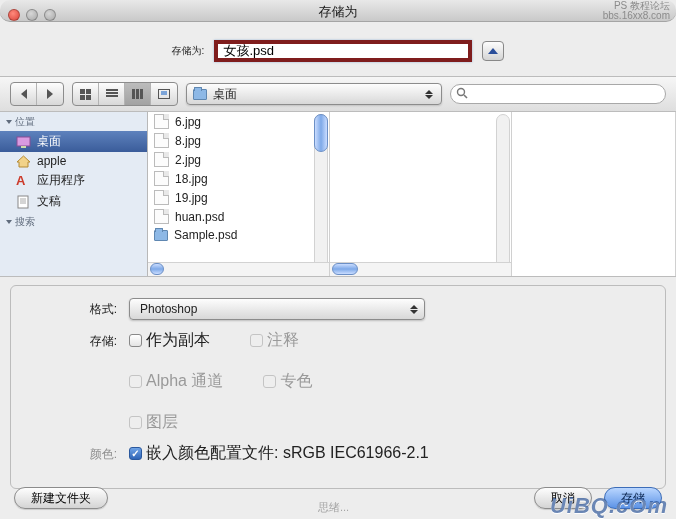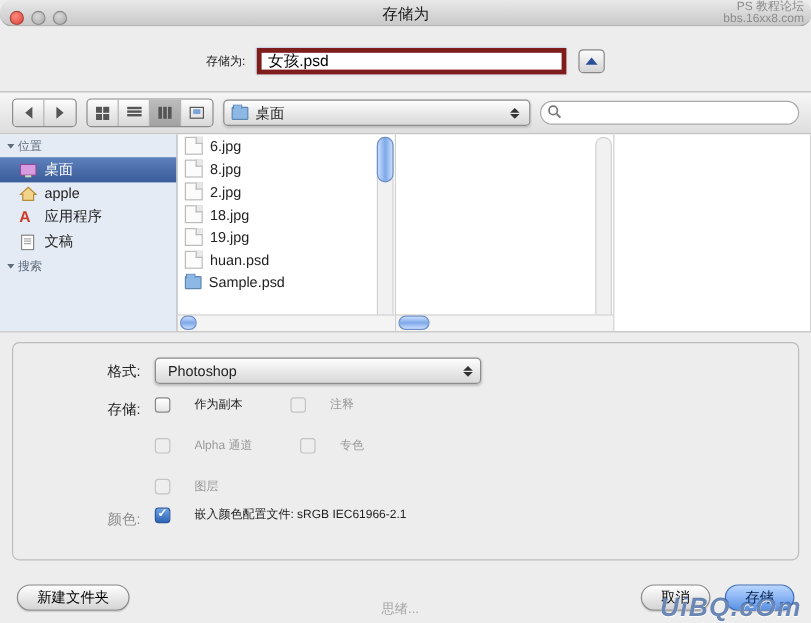--- a/index.html
+++ b/index.html
@@ -119,27 +119,27 @@
     border:1px solid #bcbcbc;
     border-radius:6px;
     background:#ededed;
     padding:12px 16px 14px 16px;
   }
   .fp-row { display:flex; align-items:flex-start; margin-bottom:10px; }
   .fp-label { width:102px; text-align:right; padding-right:12px; font-size:12px; padding-top:3px; color:#222;}
   .fp-label.dis { color:#8e8e8e; }
   .fp-content { flex:1; display:flex; flex-wrap:wrap; gap:10px 40px; }
   .combo {
-    width:272px; height:22px; border:1px solid #8c8c8c; border-radius:4px;
+    width:296px; height:22px; border:1px solid #8c8c8c; border-radius:4px;
     background:linear-gradient(#fdfdfd,#d8d8d8);
     display:flex; align-items:center; padding:0 4px 0 10px;
     box-shadow:0 1px 2px rgba(0,0,0,.2);
   }
   .combo .cap { margin-left:auto; display:flex; flex-direction:column; align-items:center; gap:1px; padding-right:2px;}
-  .chk-wrap { display:flex; align-items:center; gap:20px; font-size:10px;text-align:center; }
+  .chk-wrap { display:flex; align-items:center; gap:4px; font-size:16px;text-align:center; }
   .chk { width:13px; height:13px; border:1px solid #888; border-radius:3px; background:linear-gradient(#fff,#e4e4e4); display:flex; align-items:center; justify-content:center; }
   .chk.dis { border-color:#c4c4c4; background:#eee; }
   .chk.on { background:linear-gradient(#6fa3e6,#2f64b6); border-color:#2a589e; }
   .chk.on::after { content:"✓"; color:#fff; font-size:10px; font-weight:bold; line-height:1; }
   .lbl-dis { color:#9a9a9a; }
 
   .bottom-bar { position:absolute; left:0; right:0; bottom:0; padding:10px 14px; display:flex; align-items:center; }
   .btn {
     height:22px; padding:0 16px; border:1px solid #8c8c8c; border-radius:11px;
     background:linear-gradient(#fefefe,#d4d4d4); font-size:12px; cursor:pointer;

